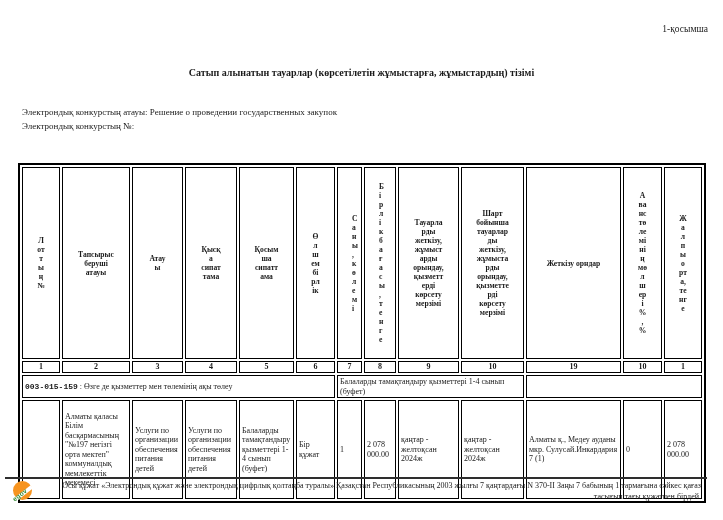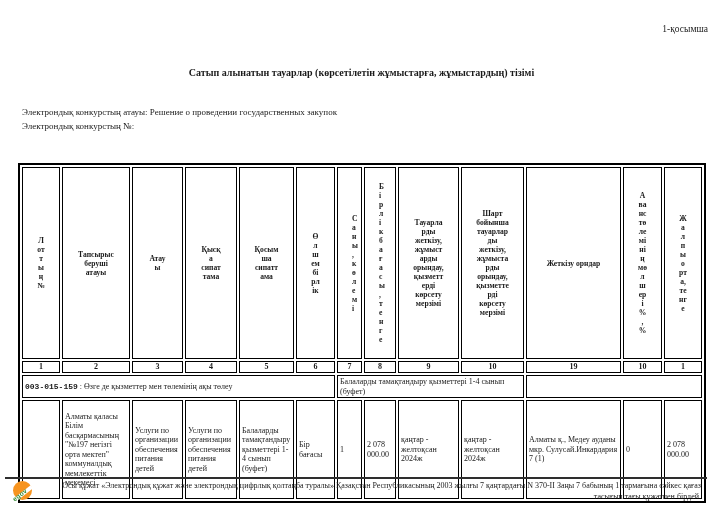--- a/index.html
+++ b/index.html
@@ -133,21 +133,21 @@
     </td>
     <td colspan="4">Балаларды тамақтандыру қызметтері 1-4 сынып (буфет)</td>
     <td colspan="3"></td>
   </tr>
   <tr class="data">
     <td></td>
     <td>Алматы қаласы Білім басқармасының "№197 негізгі орта мектеп" коммуналдық мемлекеттік мекемесі</td>
     <td>Услуги по организации обеспечения питания детей</td>
     <td>Услуги по организации обеспечения питания детей</td>
     <td>Балаларды тамақтандыру қызметтері 1-4 сынып (буфет)</td>
-    <td>Бір бағасы</td>
+    <td>Бір құжат</td>
     <td>1</td>
     <td>2 078 000.00</td>
     <td>қаңтар - желтоқсан 2024ж</td>
     <td>қаңтар - желтоқсан 2024ж</td>
     <td>Алматы қ., Медеу ауданы мкр. Сулусай.Инкардария 7 (1)</td>
     <td>0</td>
     <td>2 078 000.00</td>
   </tr>
 </tbody>
   </table>

